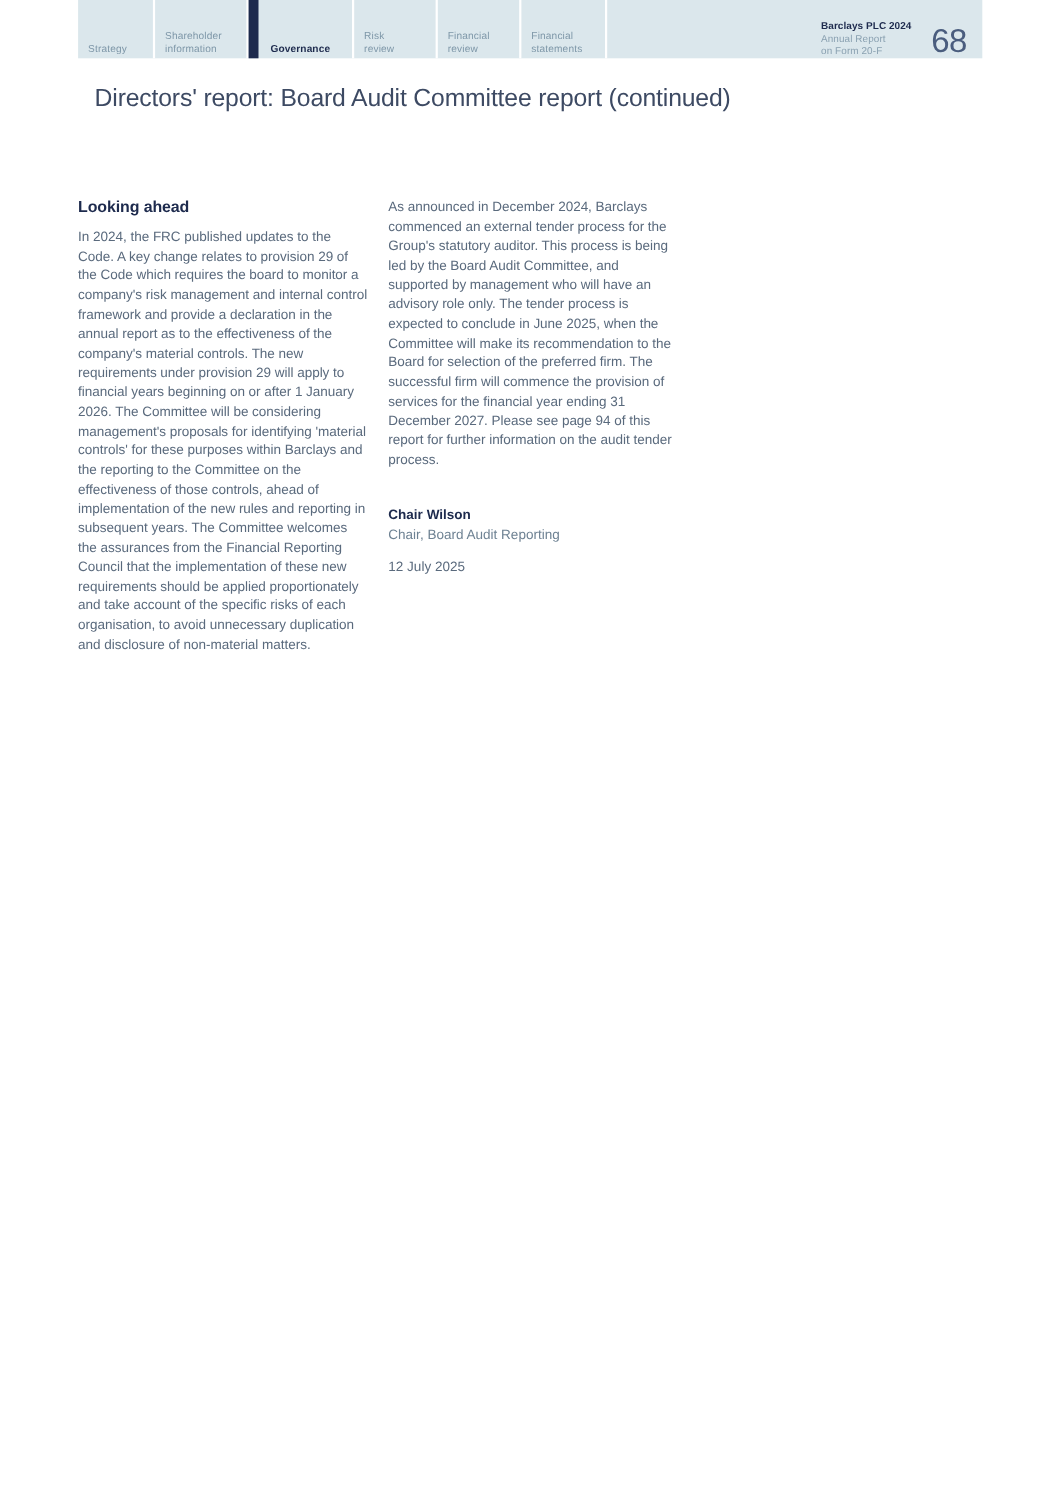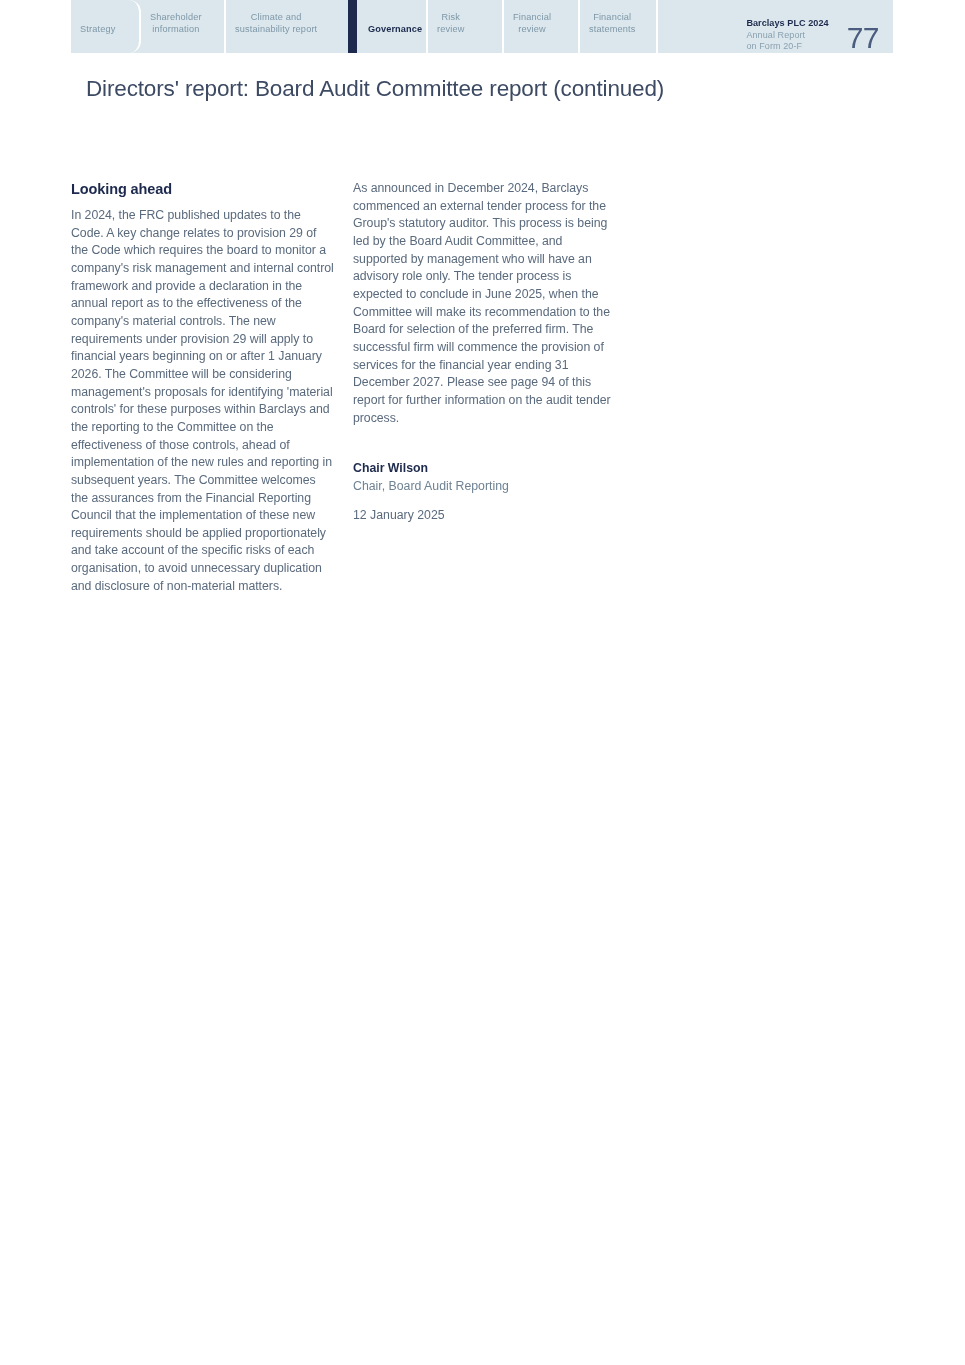--- a/index.html
+++ b/index.html
@@ -26,32 +26,31 @@
     background: #dbe7ec;
     display: flex;
     align-items: stretch;
     box-sizing: border-box;
   }
   .nav-tab {
     position: relative;
     display: flex;
     align-items: flex-end;
     box-sizing: border-box;
-    padding: 0 0 18px 9px;
+    padding: 0 0 3px 9px;
     border-right: 2px solid #ffffff;
     font-size: 9.2px;
     line-height: 11.5px;
     color: #7e97a8;
     letter-spacing: 0.15px;
-    text-align: center;
-  }
-  .nav-tab.t-strategy     { width: 70px; border-radius: 12px; }
+  }
+  .nav-tab.t-strategy     { width: 70px; }
   .nav-tab.t-shareholder  { width: 85px; }
   .nav-tab.t-climate      { width: 122px; border-right: none; }
-  .nav-tab.t-governance   { width: 80px; }
+  .nav-tab.t-governance   { width: 96px; }
   .nav-tab.t-risk         { width: 76px; }
   .nav-tab.t-finreview    { width: 76px; }
   .nav-tab.t-finstate     { width: 78px; }
 
   .nav-tab.active {
     color: #1d2a4d;
     font-weight: bold;
     letter-spacing: 0.1px;
     border-left: 9px solid #1d2a4d;
     padding-left: 11px;
@@ -168,26 +167,20 @@
     <span class="tab-line">Strategy</span>
   </div>
 
   <div class="nav-tab t-shareholder">
     <span>
       <span class="tab-line">Shareholder</span>
       <span class="tab-line">information</span>
     </span>
   </div>
 
-  <div class="nav-tab t-climate">
-    <span>
-      <span class="tab-line">Climate and</span>
-      <span class="tab-line">sustainability report</span>
-    </span>
-  </div>
 
   <div class="nav-tab t-governance active">
     <span class="tab-line">Governance</span>
   </div>
 
   <div class="nav-tab t-risk">
     <span>
       <span class="tab-line">Risk</span>
       <span class="tab-line">review</span>
     </span>
@@ -206,36 +199,36 @@
       <span class="tab-line">statements</span>
     </span>
   </div>
 
   <div class="brand-block">
     <div class="brand-text">
       <span class="brand-title">Barclays PLC 2024</span>
       <span class="brand-sub">Annual Report</span>
       <span class="brand-sub">on Form 20-F</span>
     </div>
-    <div class="page-number">77</div>
+    <div class="page-number">68</div>
   </div>
 </div>
 
 <h1 class="page-title">Directors' report: Board Audit Committee report (continued)</h1>
 
 <div class="content">
 
   <div class="col col-left">
     <h2 class="section-heading">Looking ahead</h2>
     <p class="body-par">In 2024, the FRC published updates to the Code. A key change relates to provision 29 of the Code which requires the board to monitor a company's risk management and internal control framework and provide a declaration in the annual report as to the effectiveness of the company's material controls. The new requirements under provision 29 will apply to financial years beginning on or after 1 January 2026. The Committee will be considering management's proposals for identifying 'material controls' for these purposes within Barclays and the reporting to the Committee on the effectiveness of those controls, ahead of implementation of the new rules and reporting in subsequent years. The Committee welcomes the assurances from the Financial Reporting Council that the implementation of these new requirements should be applied proportionately and take account of the specific risks of each organisation, to avoid unnecessary duplication and disclosure of non-material matters.</p>
   </div>
 
   <div class="col col-right">
     <p class="body-par">As announced in December 2024, Barclays commenced an external tender process for the Group's statutory auditor. This process is being led by the Board Audit Committee, and supported by management who will have an advisory role only. The tender process is expected to conclude in June 2025, when the Committee will make its recommendation to the Board for selection of the preferred firm. The successful firm will commence the provision of services for the financial year ending 31 December 2027. Please see page 94 of this report for further information on the audit tender process.</p>
 
     <div class="signature">
       <span class="sig-name">Chair Wilson</span>
       <span class="sig-role">Chair, Board Audit Reporting</span>
-      <span class="sig-date">12 January 2025</span>
+      <span class="sig-date">12 July 2025</span>
     </div>
   </div>
 
 </div>
 
 </body></html>

